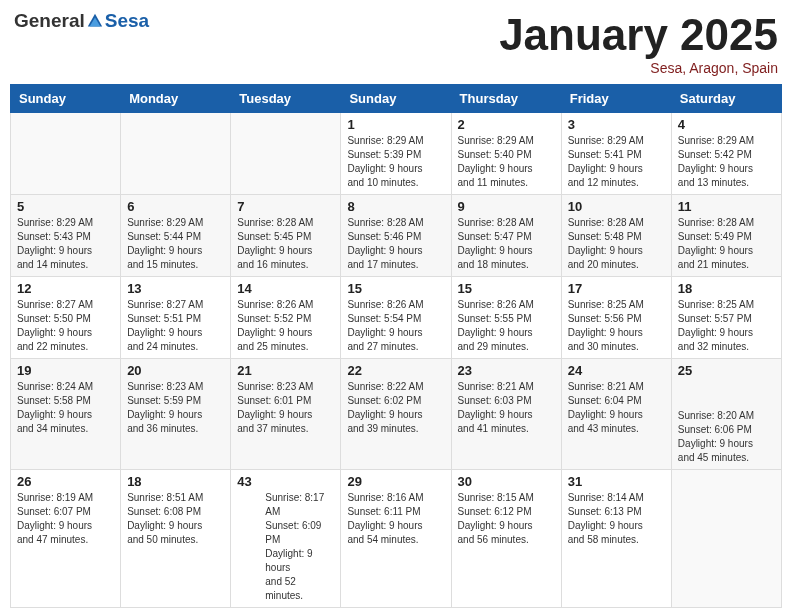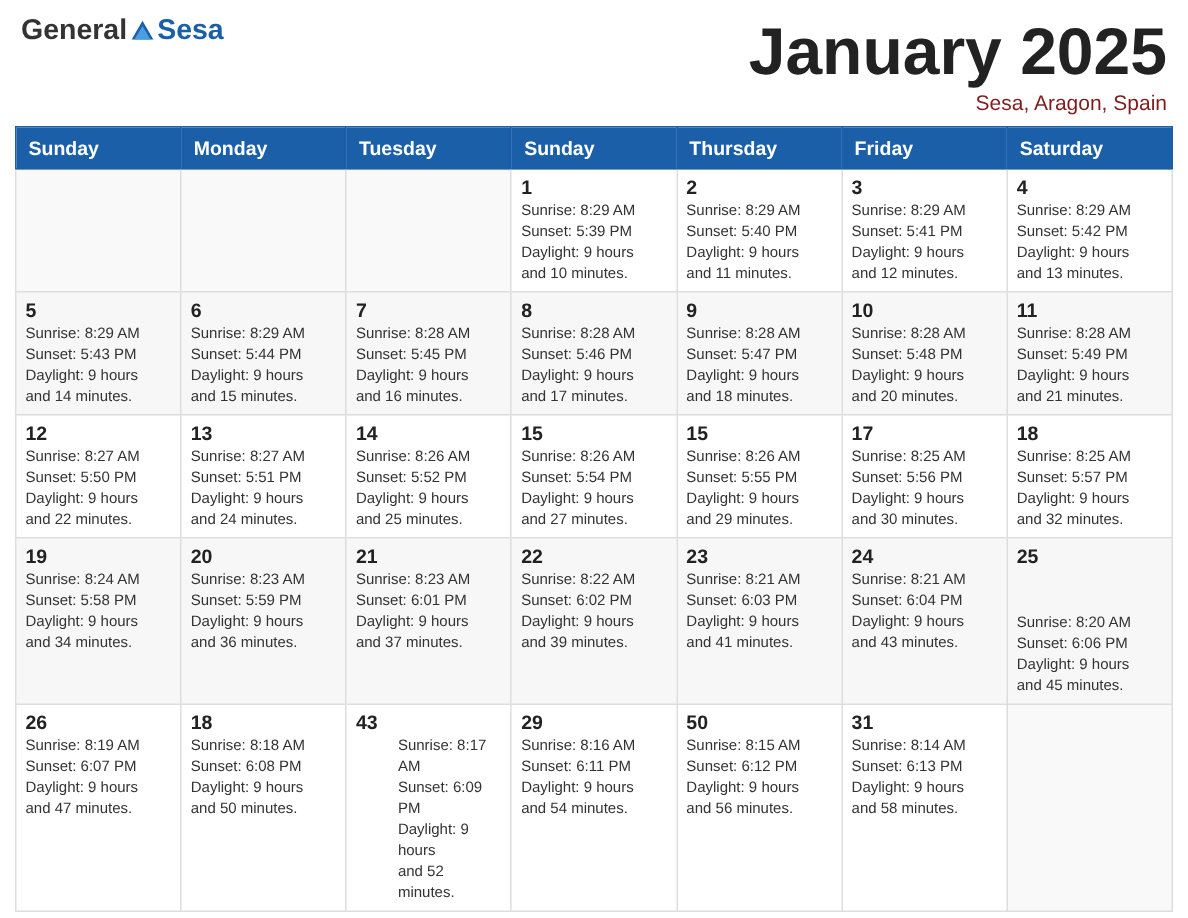--- a/index.html
+++ b/index.html
@@ -314,41 +314,41 @@
       <tr>
         <td>
           <div class="day-number">26</div>
           <div class="day-info" style="white-space: pre-line;">Sunrise: 8:19 AM
 Sunset: 6:07 PM
 Daylight: 9 hours
 and 47 minutes.</div>
         </td>
         <td>
           <div class="day-number">18</div>
-          <div class="day-info" style="white-space: pre-line;">Sunrise: 8:18 AM
+          <div class="day-info" style="white-space: pre-line;">Sunrise: 8:51 AM
 Sunset: 6:08 PM
 Daylight: 9 hours
 and 50 minutes.</div>
         </td>
         <td>
           <div class="day-number">43</div>
           <div class="day-info" style="white-space: pre-line; margin-left: 28px;">Sunrise: 8:17 AM
 Sunset: 6:09 PM
 Daylight: 9 hours
 and 52 minutes.</div>
         </td>
         <td>
           <div class="day-number">29</div>
           <div class="day-info" style="white-space: pre-line;">Sunrise: 8:16 AM
 Sunset: 6:11 PM
 Daylight: 9 hours
 and 54 minutes.</div>
         </td>
         <td>
-          <div class="day-number">50</div>
+          <div class="day-number">30</div>
           <div class="day-info" style="white-space: pre-line;">Sunrise: 8:15 AM
 Sunset: 6:12 PM
 Daylight: 9 hours
 and 56 minutes.</div>
         </td>
         <td>
           <div class="day-number">31</div>
           <div class="day-info" style="white-space: pre-line;">Sunrise: 8:14 AM
 Sunset: 6:13 PM
 Daylight: 9 hours

